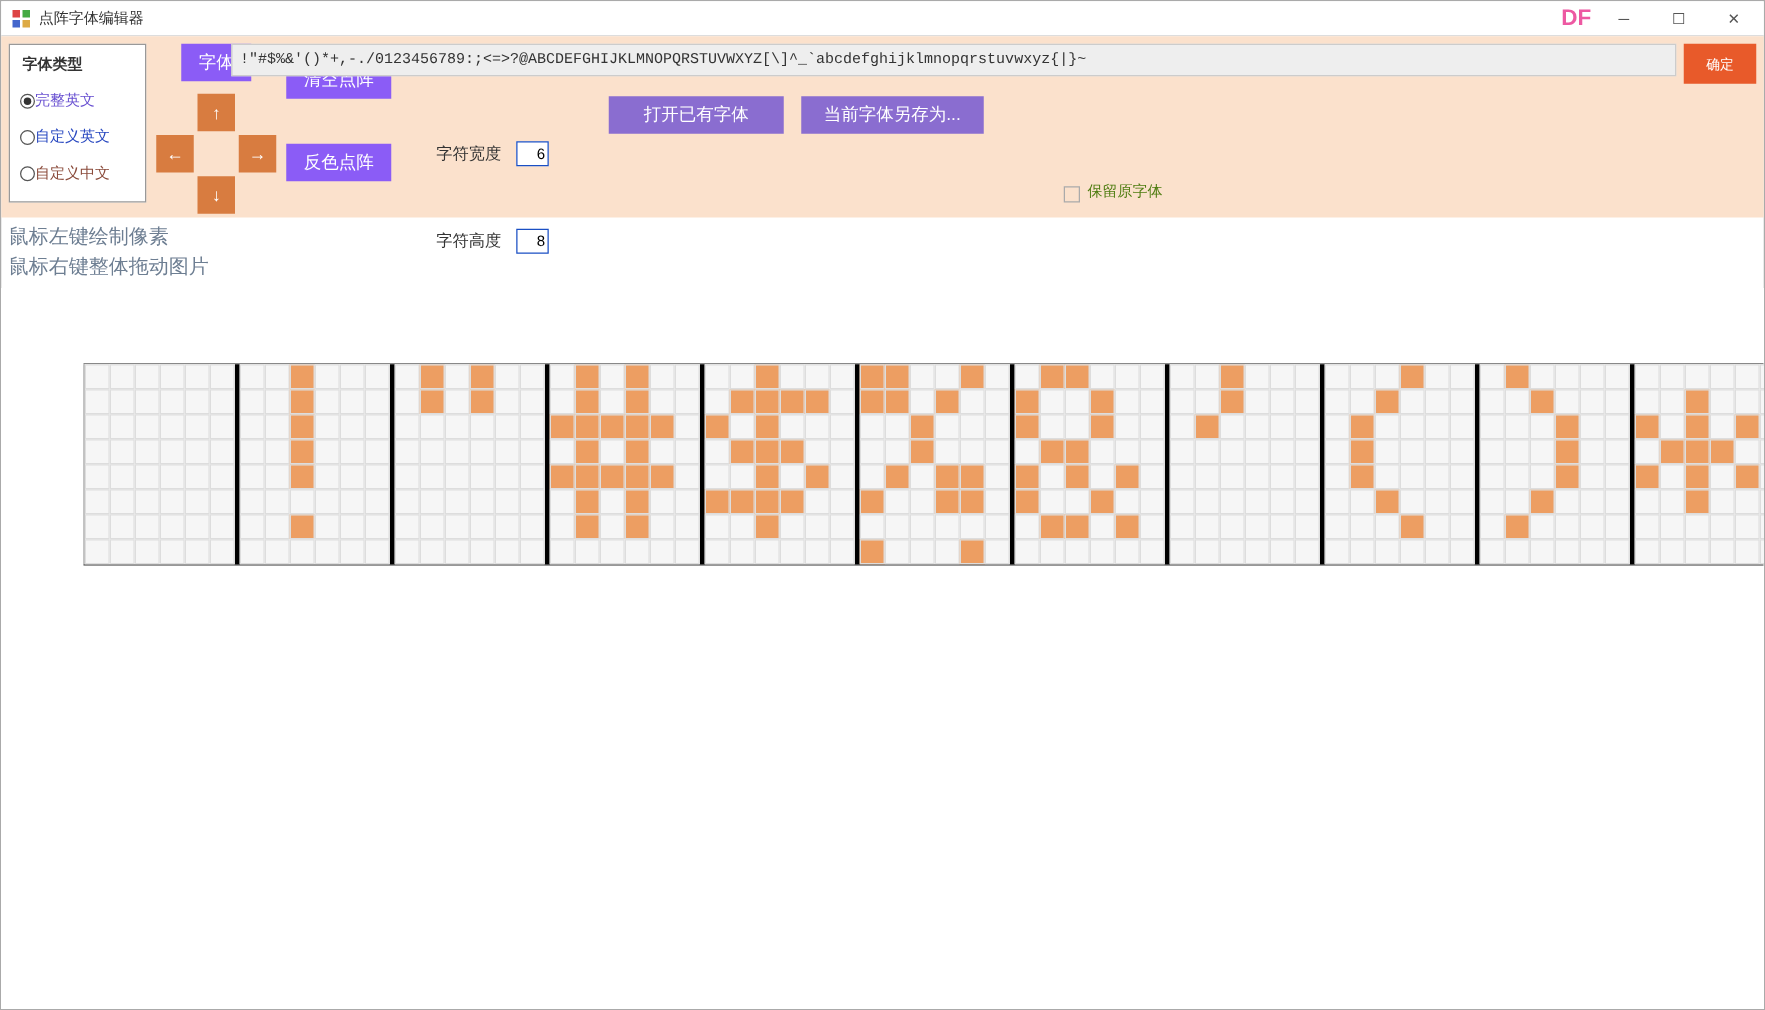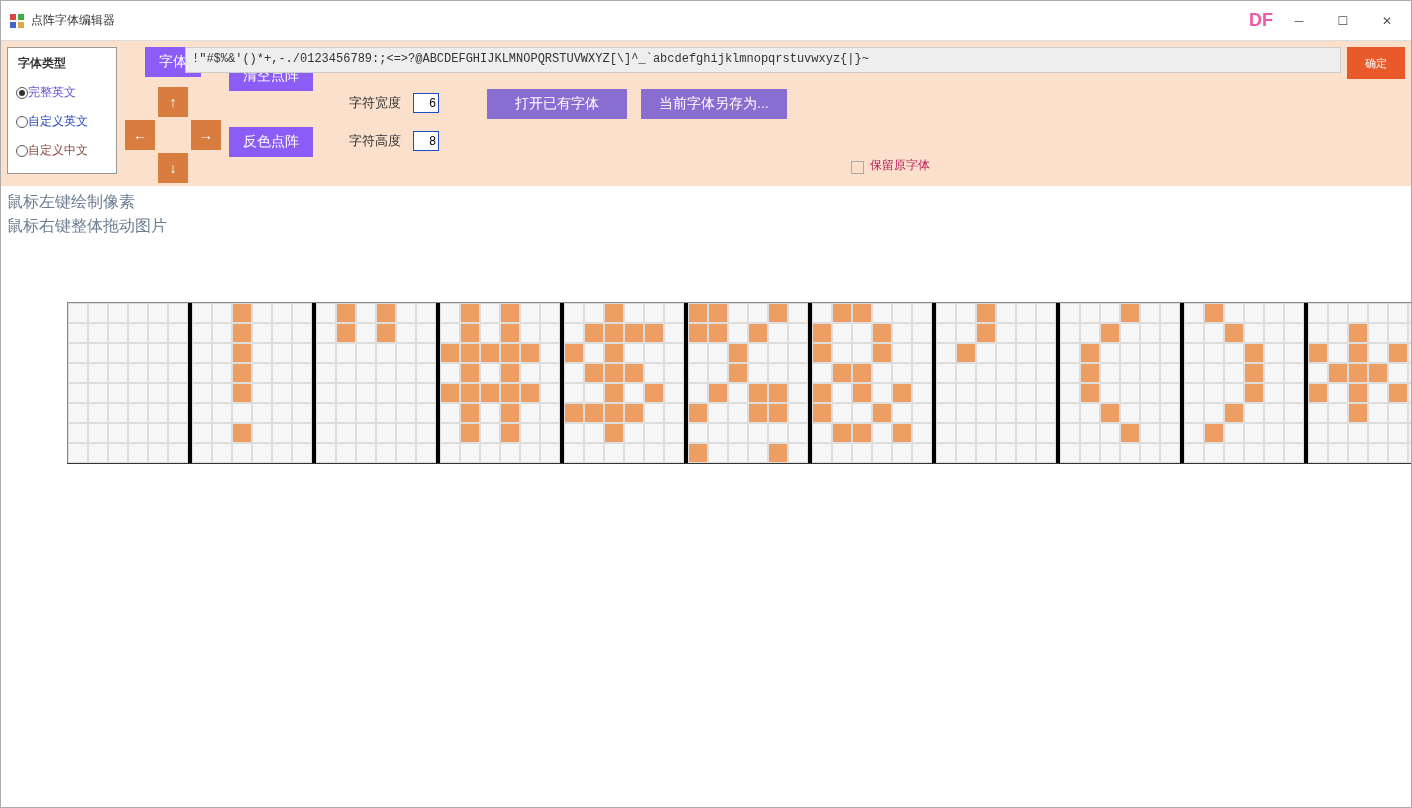--- a/index.html
+++ b/index.html
@@ -1,18 +1,18 @@
 <!DOCTYPE html>
 <html><head>
 <meta charset="utf-8">
 <style>
 * { box-sizing: border-box; margin: 0; padding: 0; }
 body { font-family: "Microsoft YaHei", SimSun, Arial, sans-serif; font-size: 12px; background: #fff; overflow: hidden; }
 .window { width: 1412px; height: 808px; border: 1px solid #aaa; background: #fff; display: flex; flex-direction: column; }
-.titlebar { height: 40px; display: flex; align-items: center; padding: 0 2px; background: #fff; border-bottom: 1px solid #ddd; }
+.titlebar { height: 28px; display: flex; align-items: center; padding: 0 2px; background: #fff; border-bottom: 1px solid #ddd; }
 .titlebar .app-icon { width: 16px; height: 16px; margin: 0 6px; display: inline-block; }
 .titlebar .title { flex: 1; color: #333; font-size: 12px; }
 .titlebar .wm { color: #ec4899; font-weight: bold; font-size: 18px; margin-right: 4px; opacity: .9; }
 .titlebar .ctl { width: 44px; height: 28px; display: flex; align-items: center; justify-content: center; color: #555; }
 
 .toolbar { background: #fbe1cc; height: 145px; display: flex; align-items: flex-start; padding: 6px 6px; gap: 8px; position: relative; }
 .font-type { width: 110px; background: #fff; border: 1px solid #999; padding: 4px 6px 8px; }
 .font-type .hdr { color: #333; font-weight: bold; padding: 3px 0 6px 4px; }
 .font-type label { display: flex; align-items: center; gap: 0; padding: 6px 2px; cursor: pointer; }
 .font-type label span.ra { width: 12px; height: 12px; border: 1px solid #555; border-radius: 50%; display: inline-flex; align-items: center; justify-content: center; }
@@ -28,27 +28,27 @@
 .arrows { display: grid; grid-template-columns: 30px 30px 30px; grid-template-rows: 30px 30px 30px; gap: 3px; margin-top: 6px; }
 .arrows .ab { background: #d87c40; color: #fff; display: flex; align-items: center; justify-content: center; cursor: pointer; font-size: 14px; }
 .arrows .blank { background: transparent; }
 
 .clear-inv { display: flex; flex-direction: column; gap: 36px; margin-top: 14px; }
 
 .charstrip { position: absolute; left: 184px; right: 70px; top: 6px; height: 26px; background: #eee; border: 1px solid #ccc; font-family: "Courier New", monospace; font-size: 12px; padding: 4px 6px; color: #333; white-space: nowrap; overflow: hidden; }
 .confirm-btn { position: absolute; right: 6px; top: 6px; background: #e85a2a; color: #ffffff; border: none; width: 58px; height: 32px; font-size: 11px; cursor: pointer; }
 
 .wh { display: flex; flex-direction: column; gap: 18px; margin-left: 28px; margin-top: 46px; }
-.wh .row { display: flex; align-items: center; gap: 12px; }
+.wh .row { display: flex; align-items: center; gap: 12px; margin-top: 32px; }
 .wh .row .lbl { color: #333; font-size: 13px; }
 .wh .row input { width: 26px; height: 20px; border: 1px solid #1a4fc4; text-align: right; padding-right: 2px; font-size: 12px; }
 
 .openas { display: flex; flex-direction: row; gap: 14px; margin-left: 40px; margin-top: 42px; }
 
-.keep { position: absolute; left: 850px; top: 116px; display: flex; align-items: flex-end; gap: 6px; color: #be185d; }
+.keep { position: absolute; left: 850px; top: 116px; display: flex; align-items: flex-end; gap: 6px; color: #4d7c0f; }
 .keep .cb { width: 13px; height: 13px; border: 1px solid #aaa; display: inline-block; }
 
 .hints { padding: 4px 6px; color: #6d7e92; line-height: 1.5; font-size: 16px; }
 
 .canvas-wrap { flex: 1; padding: 60px 0 0 66px; overflow: auto; background: #fff; }
 .canvas { display: flex; border-top: 1px solid #888; border-bottom: 1px solid #333; }
 .glyph { display: grid; grid-template-columns: repeat(6, 20px); grid-template-rows: repeat(8, 20px); border-right: 4px solid #000; }
 .glyph.first { border-left: 1px solid #888; }
 .cell { border: 1px solid #ddd; background: #f6f6f6; }
 .cell.on { background: #ed9e62; }

